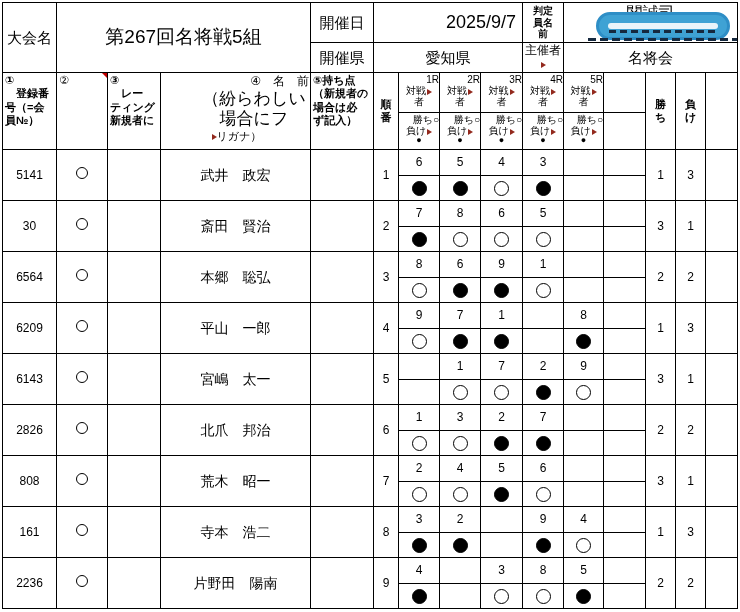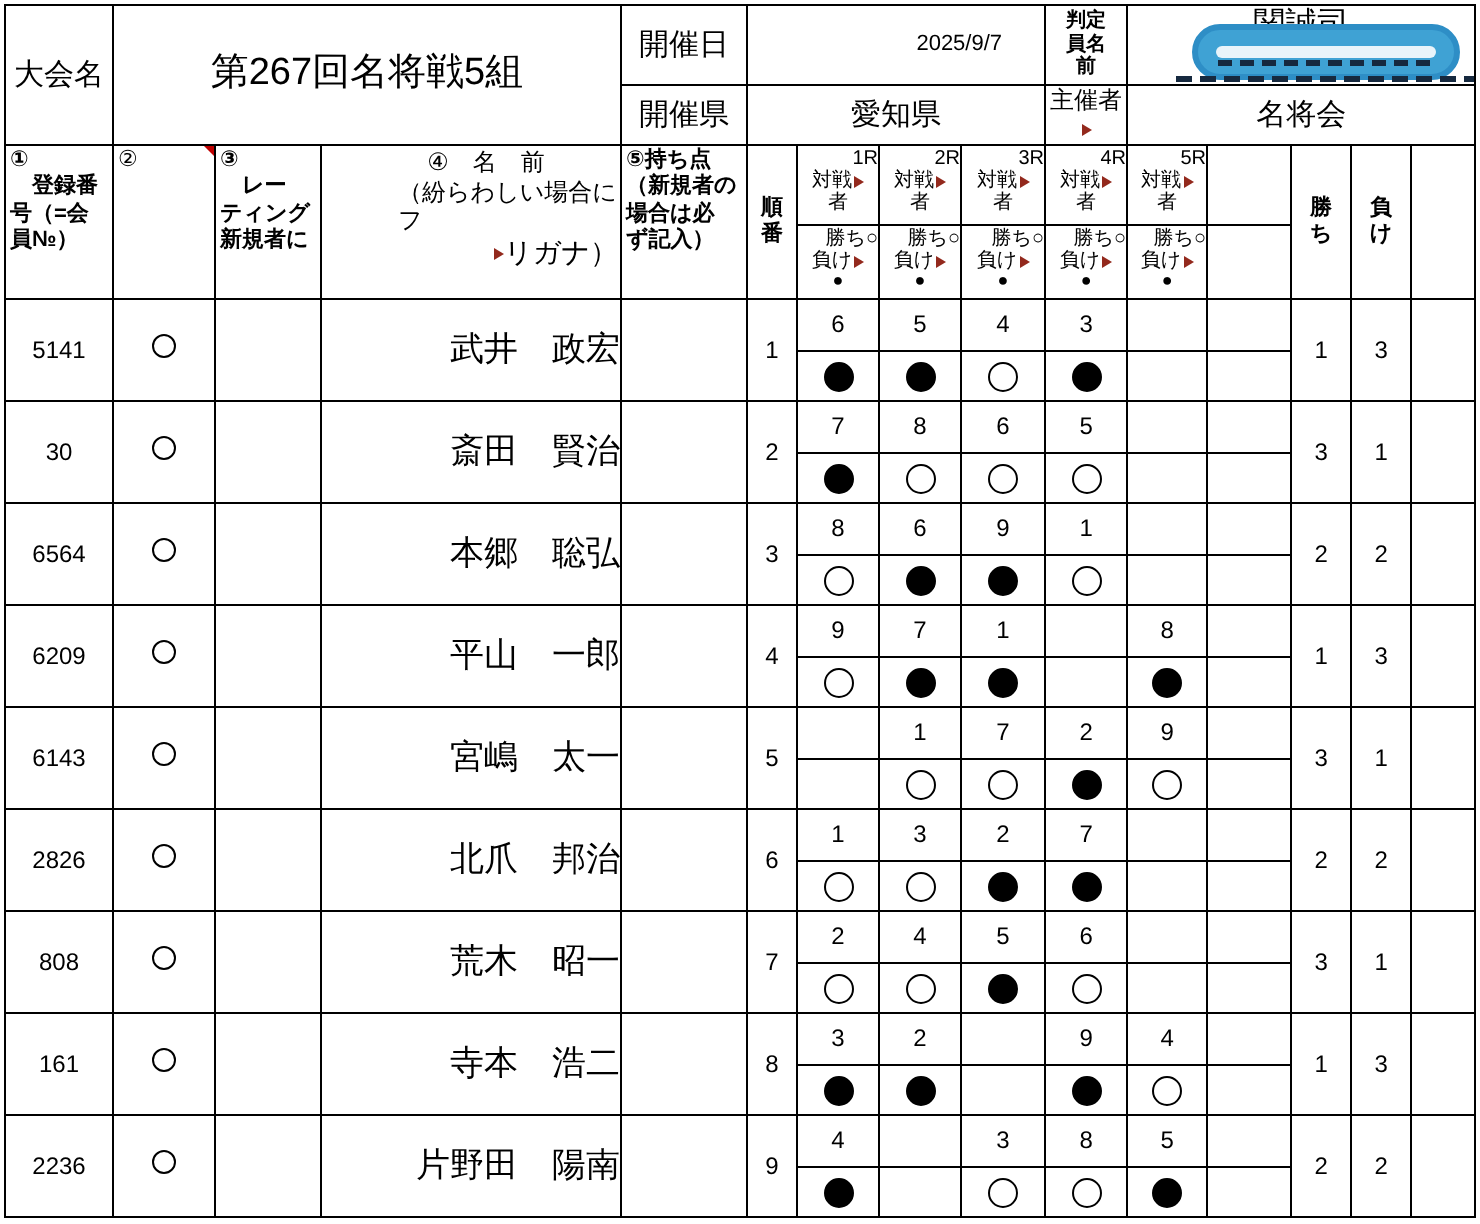--- a/index.html
+++ b/index.html
@@ -9,38 +9,38 @@
   tr.top1{height:40px}
   tr.top2{height:30px}
   tr.h3a{height:40px}
   tr.h3b{height:37px}
   tr.r-top{height:26px}
   tr.r-bot{height:25px}
   .pre{white-space:pre-line;font-weight:bold;}
   .hleft{text-align:left;vertical-align:top;font-size:11px;line-height:1.22;padding:1px 1px 0 2px;}
   .lab{font-size:15px;}
   .title-cell{font-size:19px;}
-  .date-cell{text-align:right;padding-right:21px;font-size:11px;}
+  .date-cell{text-align:right;padding-right:6px;font-size:18px;}
   .judge-cell{font-size:10px;line-height:1.15;}
   .rel{position:relative;}
   .rhead{font-size:10px;line-height:1.12;vertical-align:top;padding-top:1px;}
   .rhead .rl{text-align:right;padding-left:2px;}
   .vert{font-size:11px;}
-  .c-name{font-size:17px;text-align:right;}
+  .c-name{font-size:14px;}
   .c-id,.c-order,.c-opp,.c-win,.c-lose{font-size:12px;}
   .tri{display:inline-block;width:0;height:0;border-top:3px solid transparent;border-bottom:3px solid transparent;border-left:5px solid #93291d;vertical-align:middle;margin-left:1px;}
   .corner-tri{position:absolute;top:0;right:0;width:0;height:0;border-left:5px solid transparent;border-top:5px solid #c00000;}
   .entry-circle{display:inline-block;width:10px;height:10px;border:1px solid #000;border-radius:50%;background:#fff;}
   .res-circle{display:inline-block;width:13px;height:13px;border:1.5px solid #000;border-radius:50%;vertical-align:middle;}
   .res-win{background:#fff;}
   .res-lose{background:#000;}
   .dot{font-size:9px;line-height:1;}
-  .name4 .n1{text-align:center;padding-left:14px;font-size:12px;}
-  .name4 .n2{text-align:left;padding-left:36px;font-size:12px;}
-  .name4 .n3{text-align:right;font-size:14px;}
+  .name4 .n1{text-align:right;padding-left:14px;font-size:12px;}
+  .name4 .n2{text-align:center;padding-left:36px;font-size:17px;}
+  .name4 .n3{text-align:center;font-size:11px;}
   
   .red-name{position:absolute;top:0;left:0;right:0;text-align:center;font-size:16px;z-index:1;}
   .oval{position:absolute;top:9px;left:32px;width:134px;height:28px;border-radius:15px;z-index:2;box-sizing:border-box;}
   .oval-band{position:absolute;top:8px;left:9px;right:9px;height:6px;background:#e9f4fa;border-radius:3px;}
   .frag-in{position:absolute;bottom:4px;left:10px;right:10px;height:3px;background:repeating-linear-gradient(90deg,#16293f 0 7px,rgba(0,0,0,0) 7px 11px);}
   .frag-out{position:absolute;top:35px;left:24px;width:152px;height:3px;z-index:3;background:repeating-linear-gradient(90deg,#16293f 0 8px,rgba(0,0,0,0) 8px 12px);}
 </style>
 </head>
 <body>
 

